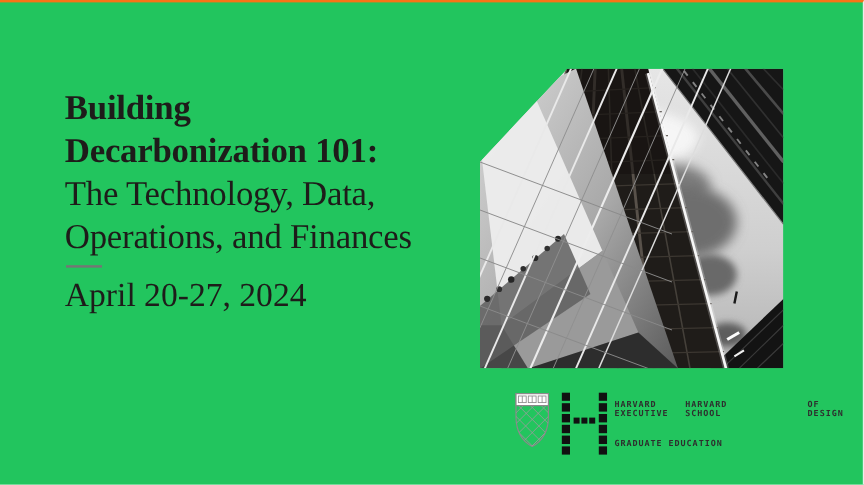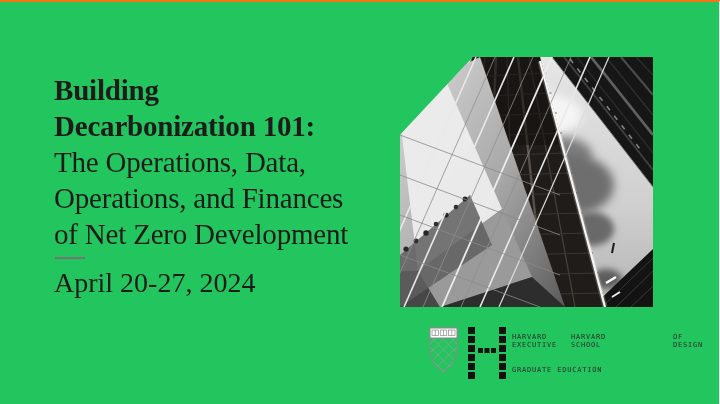--- a/index.html
+++ b/index.html
@@ -15,21 +15,21 @@
   .title-line.bold{font-weight:700;}
   .divider{width:30px;height:0;border-top:2px solid #757575;margin:5px 0 7px 1px;}
   .date-line{font-size:28px;line-height:34px;color:#1e1c1a;white-space:nowrap;}
   
   .photo{
     position:absolute;left:400px;top:55px;width:253px;height:250px;
     clip-path:polygon(73px 0, 253px 0, 253px 250px, 0 250px, 0 78px);
   }
   .photo svg{display:block;}
   
-  .lockup{position:absolute;left:428px;top:322px;width:240px;height:60px;}
+  .lockup{position:absolute;left:428px;top:322px;width:240px;height:60px;font-weight:bold;}
   .shield{position:absolute;left:0;top:2px;}
   .hlogo{position:absolute;left:40px;top:3px;}
   .brand-text{
     position:absolute;top:9px;left:84px;width:156px;
     font-family:"DejaVu Sans Mono",monospace;font-size:7px;letter-spacing:0.8px;
     line-height:8px;color:#2e2e2e;
   }
   .brand-col{position:absolute;top:0;white-space:nowrap;}
   .brand-col.c1{left:0;}
   .brand-col.c2{left:59px;}
@@ -37,23 +37,22 @@
   .brand-program{position:absolute;left:0;top:33px;white-space:nowrap;}
 </style>
 </head>
 <body>
 
 <div class="slide">
 
   <div class="title-block">
     <div class="title-line bold">Building</div>
     <div class="title-line bold">Decarbonization 101:</div>
-    <div class="title-line">The Operations, Data,</div>
+    <div class="title-line">The Technology, Data,</div>
     <div class="title-line">Operations, and Finances</div>
-    <div class="title-line">of Net Zero Development</div>
     <div class="divider"></div>
     <div class="date-line">April 20-27, 2024</div>
   </div>
 
   <div class="photo">
     <svg width="253" height="250" viewBox="0 0 253 250">
       <defs>
         <linearGradient id="sky" x1="0" y1="0" x2="0" y2="1">
           <stop offset="0" stop-color="#e6e6e6"></stop>
             <stop offset="0.6" stop-color="#cfcfcf"></stop>

